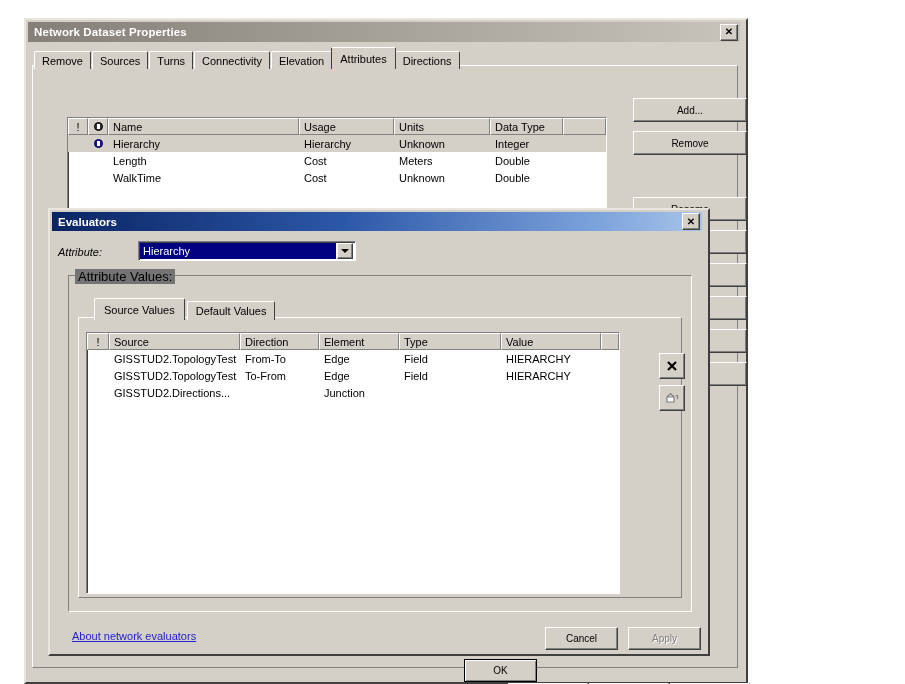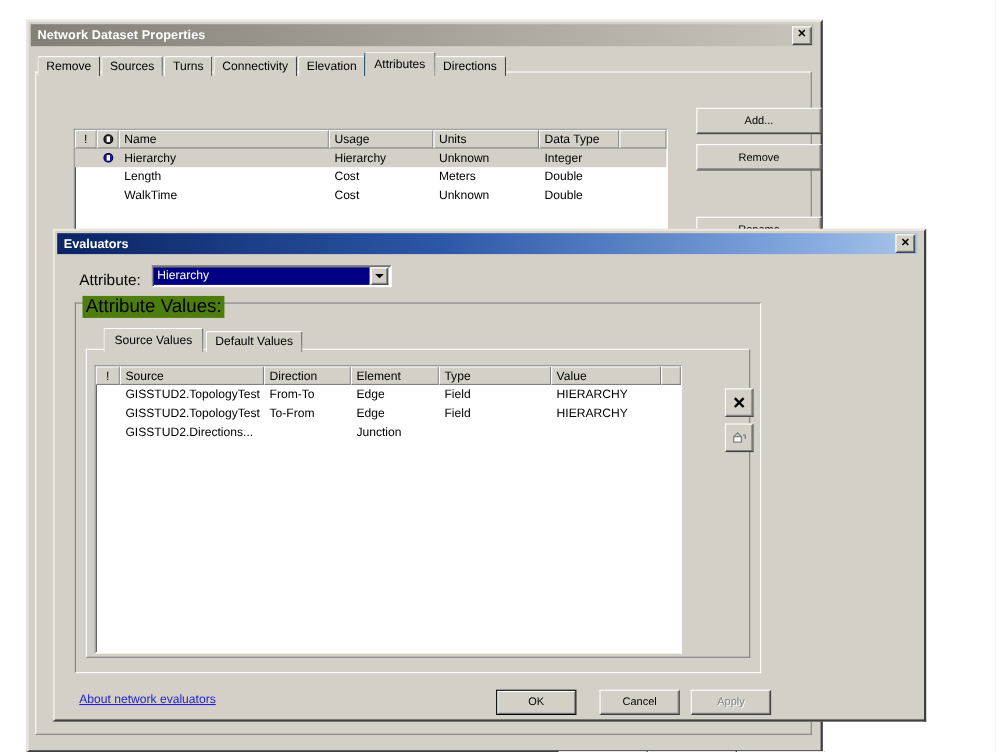--- a/index.html
+++ b/index.html
@@ -239,21 +239,21 @@
     width: 80px;
     height: 23px;
     top: 663px;
   }
 
   
   #evaluators-dialog {
     position: absolute;
     left: 48px;
     top: 208px;
-    width: 794px;
+    width: 662px;
     height: 448px;
     background: #d4d0c8;
     border-top: 2px solid #e9e6e0;
     border-left: 2px solid #e9e6e0;
     border-right: 2px solid #3f3f3f;
     border-bottom: 2px solid #3f3f3f;
     box-sizing: border-box;
     z-index: 20;
   }
   #eval-titlebar {
@@ -268,23 +268,24 @@
     box-sizing: border-box;
   }
   #eval-title-text {
     color: #ffffff;
     font-weight: bold;
     font-size: 11.5px;
     flex: 1;
   }
   #attribute-label {
     position: absolute;
-    left: 22px;
+    left: 8px;
     top: 36px;
-    font-size: 14px;
+    font-size: 11px;
+    font-style: italic;
   }
   #attribute-combo {
     position: absolute;
     left: 88px;
     top: 31px;
     width: 218px;
     height: 20px;
     background: #ffffff;
     border-top: 1px solid #808080;
     border-left: 1px solid #808080;
@@ -337,23 +338,23 @@
     height: 337px;
     border: 1px solid #ffffff;
     border-top-color: #808080;
     border-left-color: #808080;
     box-sizing: border-box;
   }
   #attr-values-legend {
     position: absolute;
     left: 25px;
     top: 59px;
-    background: #4d7c0f;
+    background: #737373;
     padding: 0 3px;
-    font-size: 17px;
+    font-size: 13px;
     z-index: 2;
   }
 
   
   #inner-tab-strip {
     position: absolute;
     left: 30px;
     top: 88px;
     display: flex;
     align-items: flex-end;
@@ -589,16 +590,16 @@
   <div class="btn small-btn disabled" style="top:175px;">
     <svg width="15" height="14" viewBox="0 0 15 14">
       <path d="M2,6 L2,11 L9,11 L9,6 Z" fill="#ffffff" stroke="#808080" stroke-width="1.2"></path>
       <path d="M2,6 L5.5,2.5 L9,6" fill="none" stroke="#808080" stroke-width="1.2"></path>
       <path d="M10.5,4.5 L12.5,4.5 L12.5,8" fill="none" stroke="#808080" stroke-width="1.2"></path>
     </svg>
   </div>
 
   <a id="about-link" href="#">About network evaluators</a>
 
-  <div class="btn default eval-bottom-btn" style="left:401px;">OK</div>
+  <div class="btn default eval-bottom-btn" style="left:414px;margin-top:32px;">OK</div>
   <div class="btn eval-bottom-btn" style="left:495px;">Cancel</div>
   <div class="btn eval-bottom-btn disabled" style="left:578px;">Apply</div>
 </div>
 
 </body></html>

